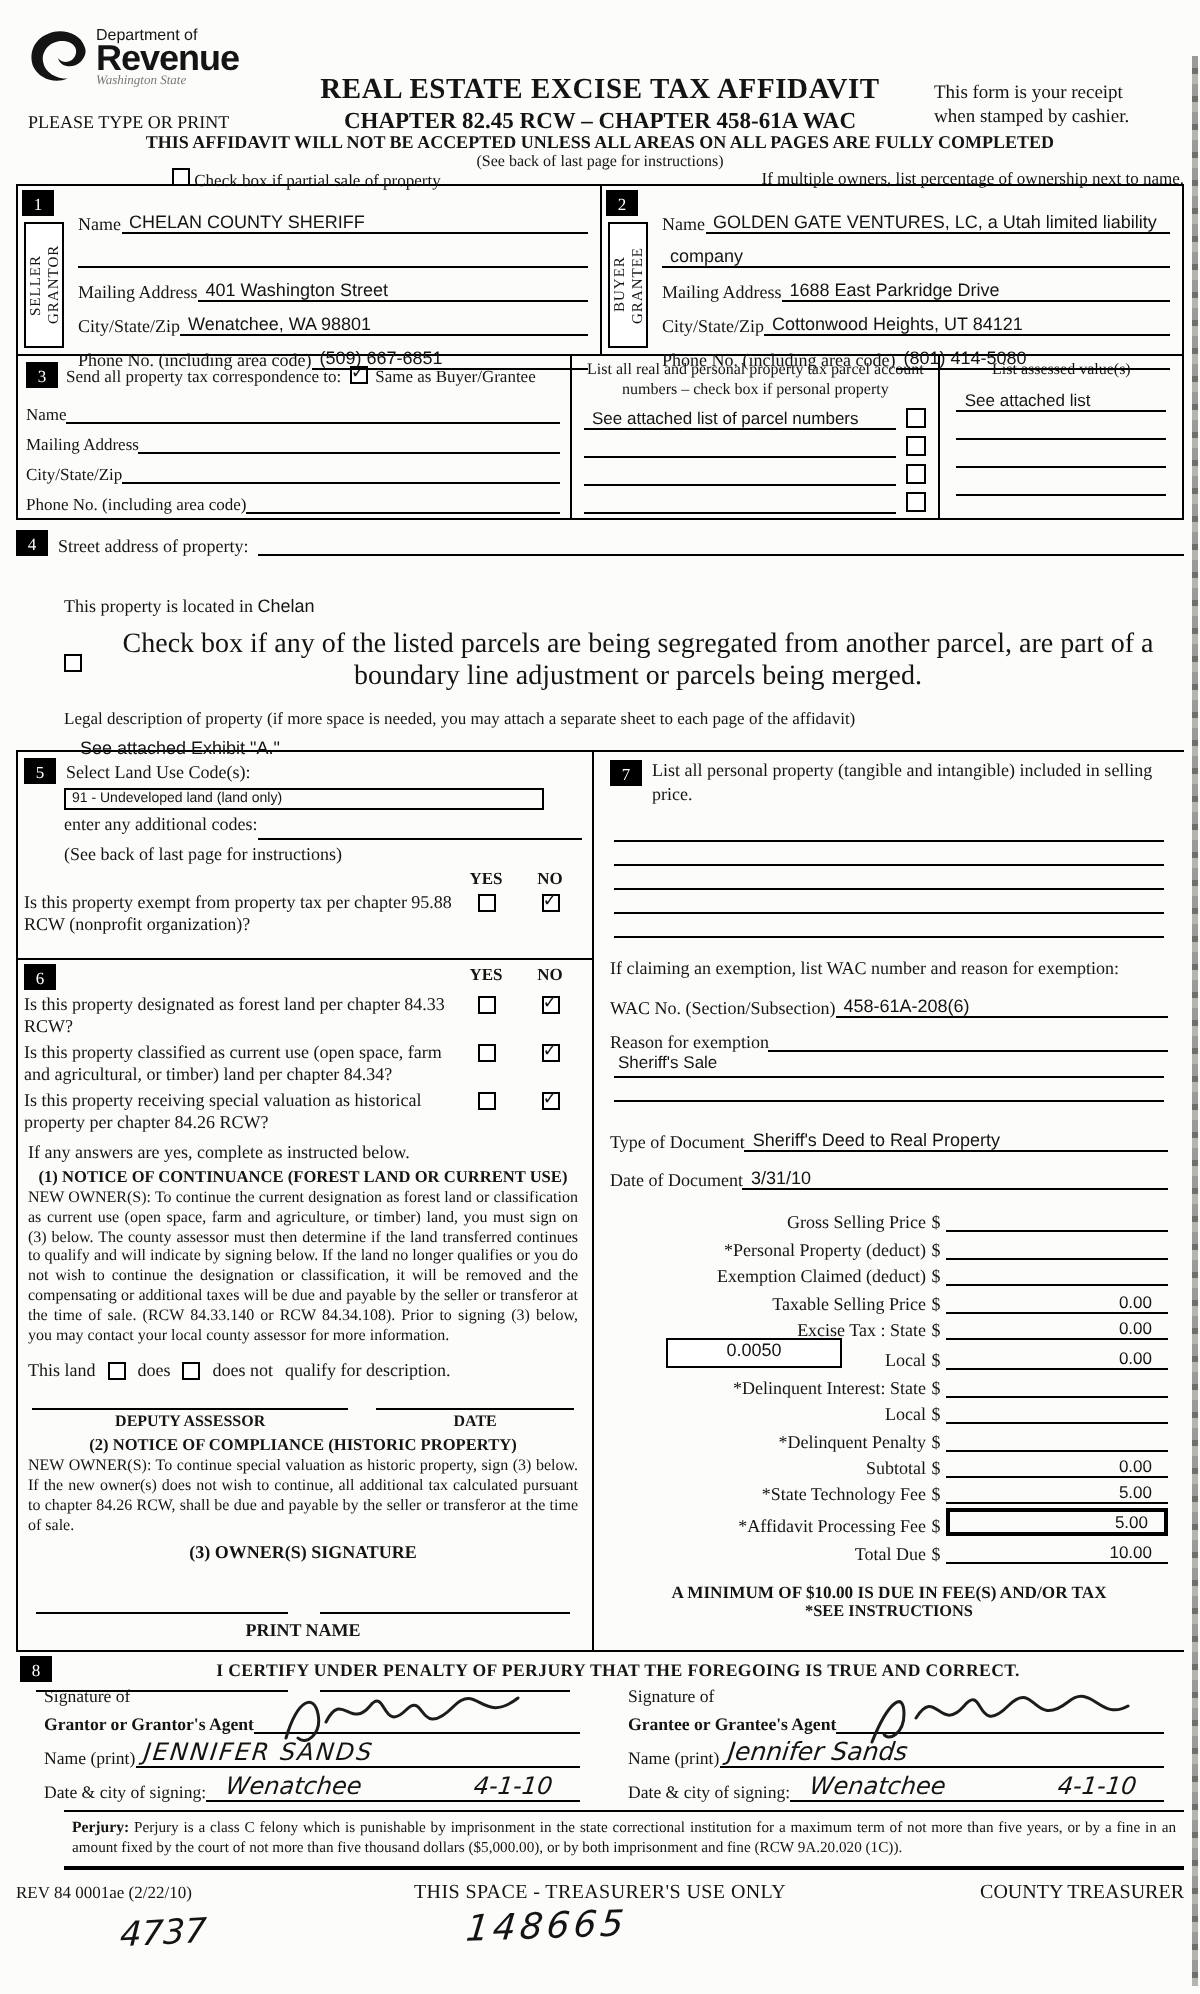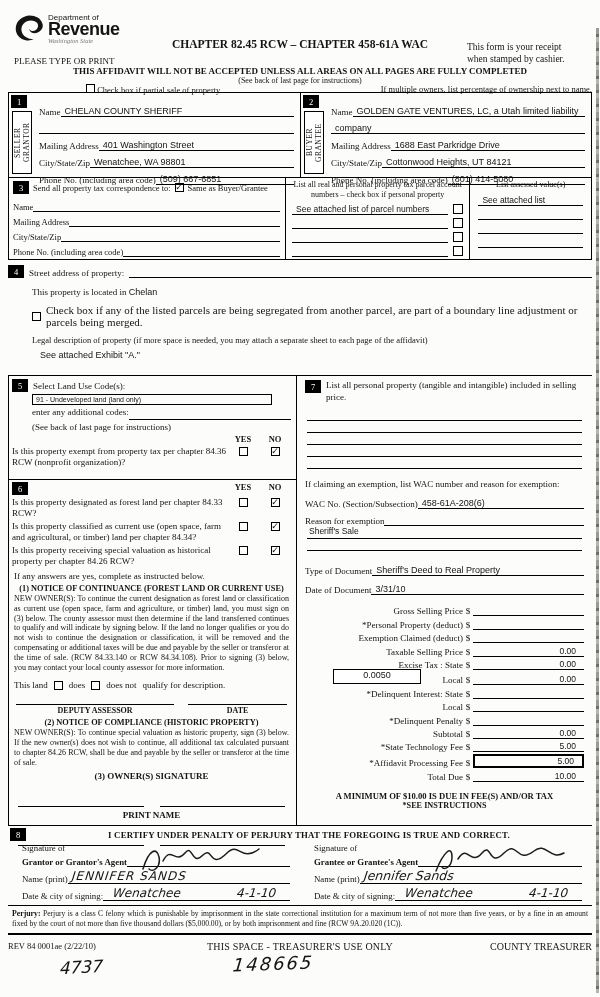--- a/index.html
+++ b/index.html
@@ -50,22 +50,22 @@
   .b1 .fline { height:15px; }
   .b2 { width:185px; border-left:1px solid #000; padding:2px 6px 0 6px; }
   .b3 { width:122px; border-left:1px solid #000; padding:2px 8px 0 8px; }
   .colhead { font-size:8px; text-align:center; line-height:9.5px; margin-bottom:2px; }
   .prow { display:flex; align-items:flex-end; height:14px; }
   .prow .cb { margin-left:5px; margin-bottom:1px; width:10px; height:10px; }
 
   
   .rowC { height:115px; padding:5px 0 0 0; font-size:9px; }
   .rowC .l1 { display:flex; align-items:flex-end; gap:5px; }
-  .rowC .l2 { margin:9px 0 0 24px; }
-  .rowC .l3 { margin:7px 0 0 24px; display:flex; gap:5px; font-size:11px; align-items:center; }
+  .rowC .l2 { margin:20px 0 0 24px; }
+  .rowC .l3 { margin:7px 0 0 24px; display:flex; gap:5px; font-size:14px; align-items:center;text-align:center; }
   .rowC .l4 { margin:7px 0 0 24px; font-size:8.5px; }
   .rowC .l5 { margin:5px 0 0 32px; }
 
   
   .rowD { display:flex; border-top:1px solid #000; height:450px; }
   .leftcol { width:289px; border-left:1px solid #000; border-right:1px solid #000; }
   .rightcol { flex:1; padding:4px 8px 0 8px; font-size:9px; }
   .sec5 { border-bottom:1px solid #000; height:104px; padding:3px 5px 0 3px; font-size:9px; }
   .sec5 .top { display:flex; gap:5px; align-items:center; }
   .codebox { border:1.5px solid #000; margin:2px 0 2px 20px; width:240px; font-size:7px; padding:1px 3px; }
@@ -112,21 +112,21 @@
   .sigcol { width:50%; padding:0 10px 0 14px; font-size:8.8px; position:relative; }
   .sigrow1 { height:10px; }
   .sigrow2 { display:flex; align-items:flex-end; height:14px; font-weight:bold; }
   .sigrow3 { display:flex; align-items:flex-end; height:17px; }
   .signature-svg { position:absolute; top:-14px; left:10px; }
   .sigfill { position:relative; flex:1; border-bottom:1px solid #000; }
   .hwname { font-size:12px; letter-spacing:1px; }
   .dcity { display:flex; justify-content:space-between; padding:0 14px 0 10px; }
 
   
-  .perjury { border-top:1px solid #000; border-bottom:2.5px solid #000; padding:3px 4px 4px 4px; font-size:7.6px; line-height:9.6px; text-align:justify; height:30px; }
+  .perjury { border-top:1px solid #000; border-bottom:2.5px solid #000; padding:3px 4px 4px 4px; font-size:7.6px; line-height:9.6px; text-align:justify; height:30px;margin-left:24px; }
   .perjury b { font-size:7.8px; }
   .footer { position:relative; height:62px; padding:6px 0 0 0; }
   .frow { display:flex; justify-content:space-between; align-items:flex-start; }
   .frev { font-size:8.5px; width:170px; }
   .fcenter { font-size:10px; letter-spacing:0.2px; }
   .fright { font-size:10px; width:170px; text-align:right; }
   .hwleft { position:absolute; left:52px; top:22px; font-size:17px; transform:rotate(-3deg) skewX(-6deg); }
   .hwcenter { position:absolute; left:225px; top:18px; font-size:18px; transform:rotate(-2deg) skewX(-8deg); letter-spacing:2px; }
 
   .scanedge { position:absolute; right:1px; top:28px; bottom:4px; width:3px;
@@ -145,20 +145,21 @@
         </svg>
       </span>
       <span class="logo-text">
         <div class="logo-dept">Department of</div>
         <div class="logo-name">Revenue</div>
         <div class="logo-state">Washington State</div>
       </span>
     </div>
     <div class="please">PLEASE TYPE OR PRINT</div>
     <div class="titleblk">
+      <div class="title">REAL ESTATE EXCISE TAX AFFIDAVIT</div>
       <div class="chapter">CHAPTER 82.45 RCW – CHAPTER 458-61A WAC</div>
     </div>
     <div class="receipt">
       <div>This form is your receipt</div>
       <div>when stamped by cashier.</div>
     </div>
     <div class="notice">THIS AFFIDAVIT WILL NOT BE ACCEPTED UNLESS ALL AREAS ON ALL PAGES ARE FULLY COMPLETED</div>
     <div class="seeback">(See back of last page for instructions)</div>
     <div class="partialrow">
       <span class="pl"><span class="cb"></span>
@@ -317,21 +318,21 @@
           <div class="addl">
               <span class="lbl">enter any additional codes:</span>
             <span class="fill"></span>
             </div>
           <div class="sb">(See back of last page for instructions)</div>
           <div class="ynhead">
               <span>YES</span>
               <span>NO</span>
             </div>
           <div class="qrow">
-            <span class="q">Is this property exempt from property tax per chapter 84.36 RCW (nonprofit organization)?</span>
+            <span class="q">Is this property exempt from property tax per chapter 95.88 RCW (nonprofit organization)?</span>
             <span class="yn">
                 <span class="cb"></span>
               </span>
             <span class="yn">
                 <span class="cb">
                   <span>✓</span>
                 </span>
               </span>
           </div>
         </div>

